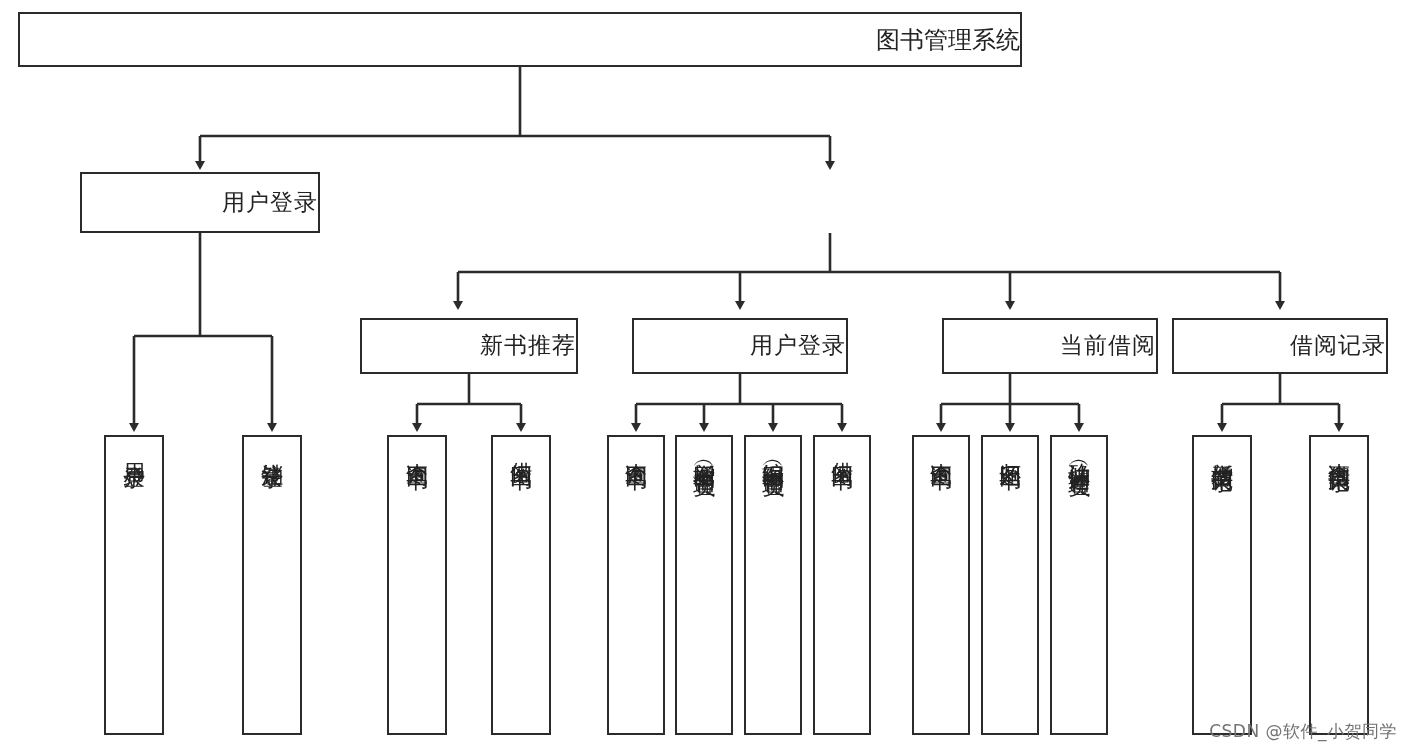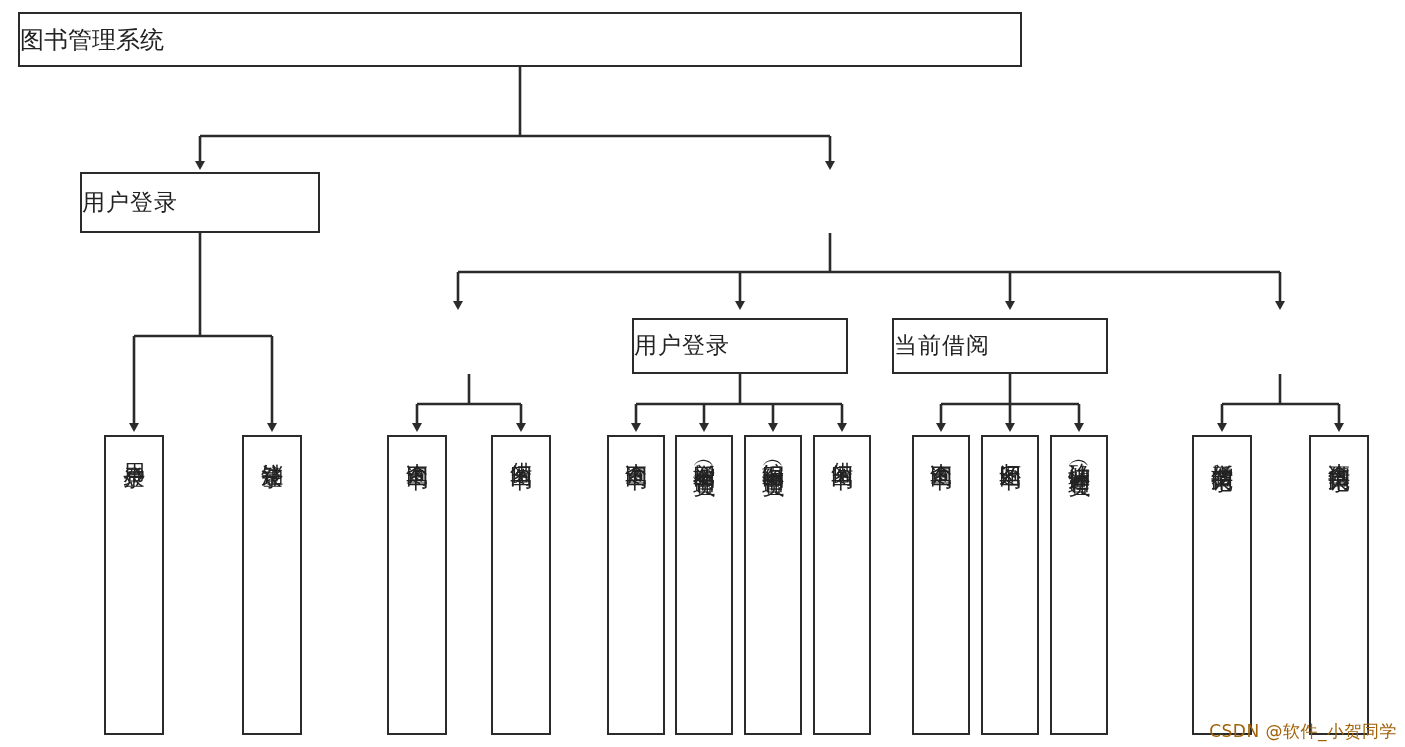--- a/index.html
+++ b/index.html
@@ -25,21 +25,21 @@
     height: 747px;
     pointer-events: none;
   }
   .node {
     position: absolute;
     box-sizing: border-box;
     border: 2.6px solid #2b2b2b;
     background: #ffffff;
     display: flex;
     align-items: center;
-    justify-content: flex-start;
+    justify-content: flex-end;
     color: #222222;
   }
   .node.h {
     font-size: 23px;
     letter-spacing: 1px;
     line-height: 1.1;
   }
   .node.root {
     font-size: 24px;
   }
@@ -55,21 +55,21 @@
     line-height: 1.12;
     letter-spacing: 2px;
     white-space: nowrap;
     color: #222222;
   }
   .watermark {
     position: absolute;
     right: 8px;
     bottom: 4px;
     font-size: 17px;
-    color: #a16207;
+    color: #737373;
     letter-spacing: 0.5px;
     white-space: nowrap;
   }
 </style>
 </head>
 <body>
 
 <div id="canvas">
 
   <svg class="wires" viewBox="0 0 1405 747" xmlns="http://www.w3.org/2000/svg">
@@ -123,25 +123,31 @@
   </svg>
 
   <div class="node root" style="left:18px; top:12px; width:1004px; height:55px;">
     <span>图书管理系统</span>
   </div>
 
   <div class="node h" style="left:80px; top:172px; width:240px; height:61px;">
     <span>用户登录</span>
   </div>
 
+  <div class="node h" style="left:360px; top:318px; width:218px; height:56px;">
+    <span>新书推荐</span>
+  </div>
   <div class="node h" style="left:632px; top:318px; width:216px; height:56px;">
     <span>用户登录</span>
   </div>
-  <div class="node h" style="left:892px; top:318px; width:216px; height:56px;">
+  <div class="node h" style="left:942px; top:318px; width:216px; height:56px;">
     <span>当前借阅</span>
+  </div>
+  <div class="node h" style="left:1172px; top:318px; width:216px; height:56px;">
+    <span>借阅记录</span>
   </div>
 
   <div class="node leaf" style="left:104px; top:435px; width:60px; height:300px;">
     <span class="vtext">用户登录</span>
   </div>
   <div class="node leaf" style="left:242px; top:435px; width:60px; height:300px;">
     <span class="vtext">注销登录</span>
   </div>
 
   <div class="node leaf" style="left:387px; top:435px; width:60px; height:300px;">

